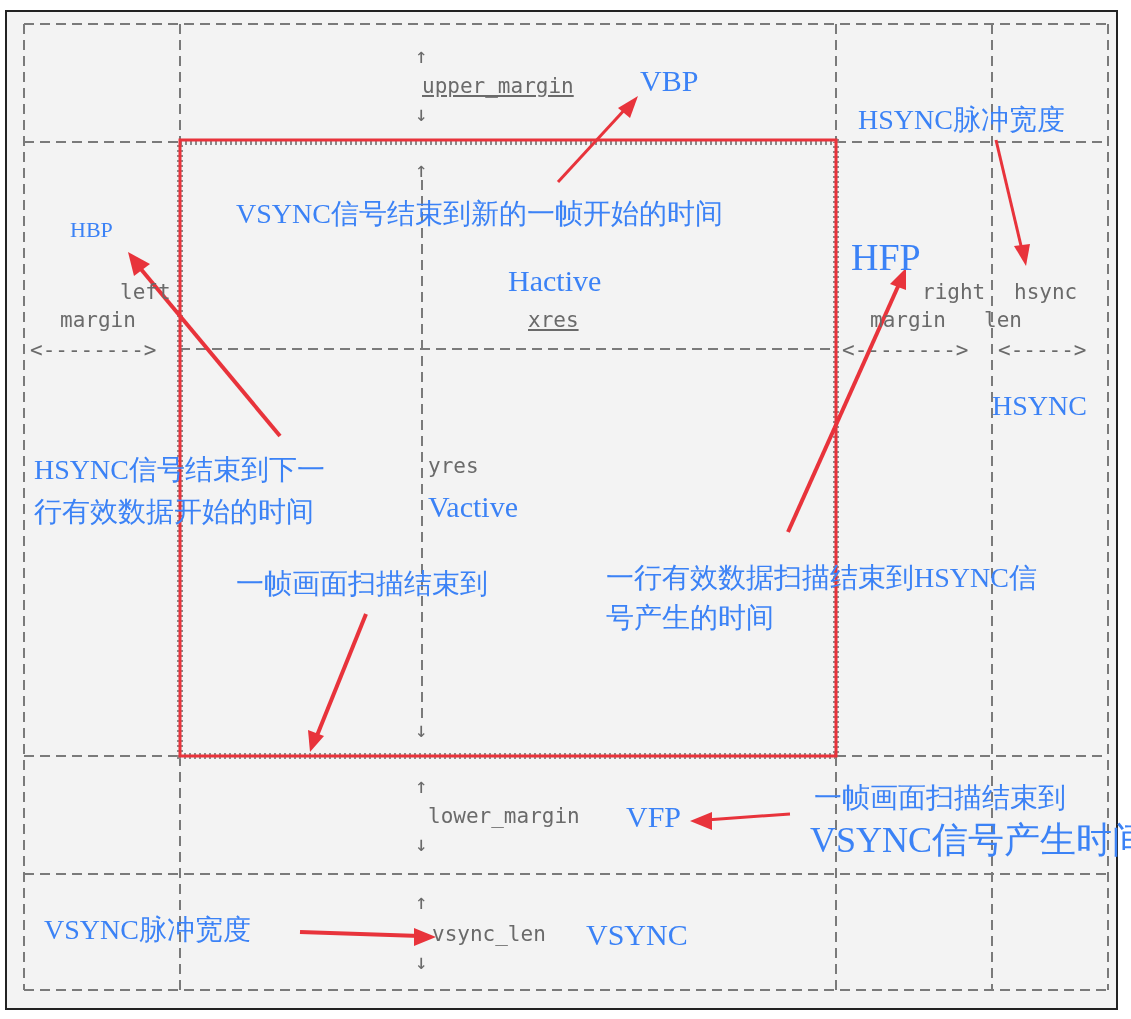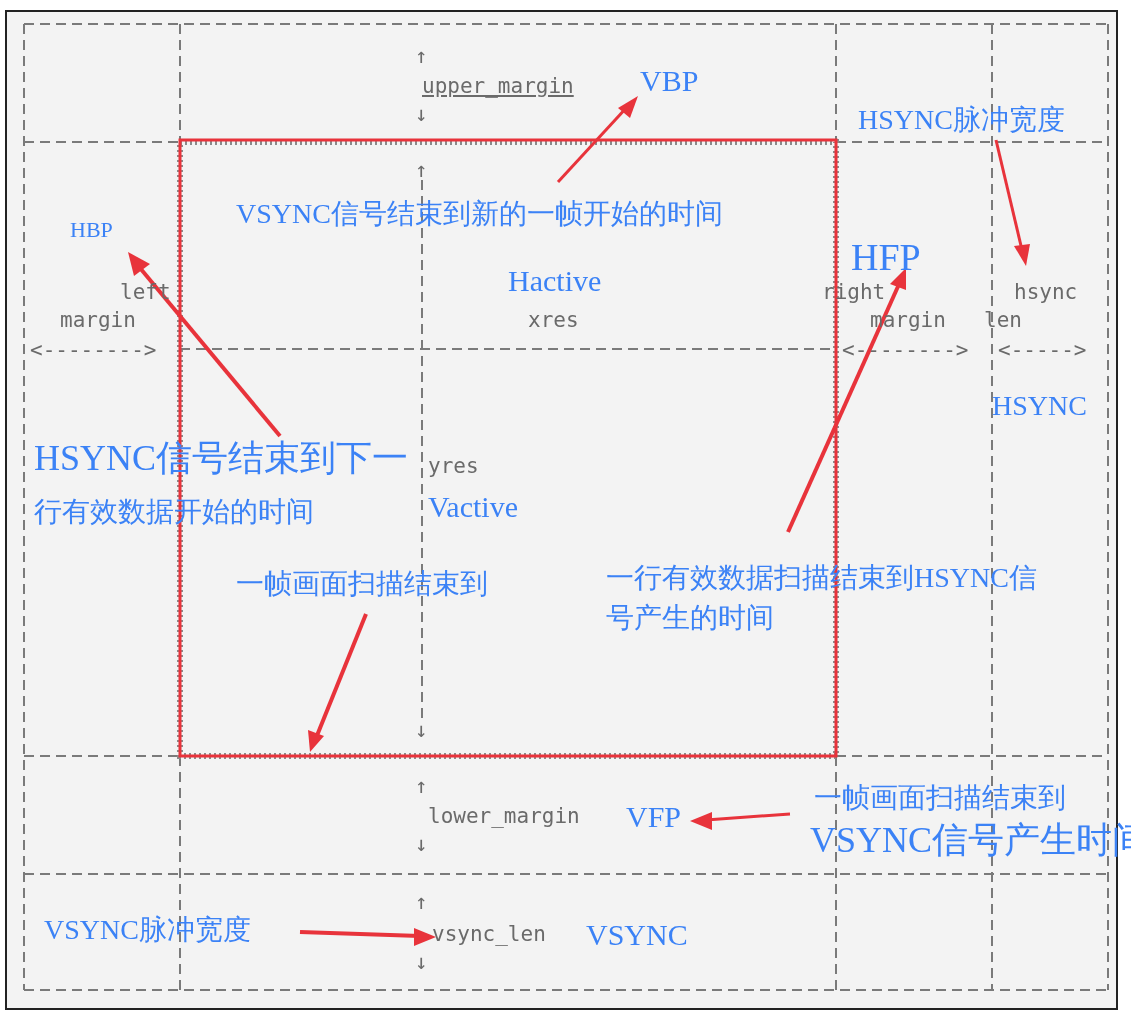--- a/index.html
+++ b/index.html
@@ -62,29 +62,29 @@
     <line x1="300" y1="932" x2="420" y2="936" stroke-width="4"></line>
     <polygon points="436,937 414,928 414,946" stroke="none"></polygon>
   </g>
 </svg>
 
 <div class="mono" style="left:415px;top:46px;">↑</div>
 <div class="mono" style="left:422px;top:76px;text-decoration:underline;">upper_margin</div>
 <div class="mono" style="left:415px;top:104px;">↓</div>
 
 <div class="mono" style="left:415px;top:160px;">↑</div>
-<div class="mono" style="left:528px;top:310px;">xres</div>
+<div class="mono" style="left:528px;top:310px;text-decoration:underline;">xres</div>
 <div class="mono" style="left:428px;top:456px;">yres</div>
 <div class="mono" style="left:415px;top:720px;">↓</div>
 
 <div class="mono" style="left:74px;top:282px;margin-left:46px;">left</div>
 <div class="mono" style="left:60px;top:310px;">margin</div>
 <div class="mono" style="left:30px;top:340px;">&lt;--------&gt;</div>
 
-<div class="mono" style="left:822px;top:282px;">right</div>
+<div class="mono" style="left:922px;top:282px;">right</div>
 <div class="mono" style="left:870px;top:310px;">margin</div>
 <div class="mono" style="left:842px;top:340px;">&lt;--------&gt;</div>
 
 <div class="mono" style="left:1014px;top:282px;">hsync</div>
 <div class="mono" style="left:984px;top:310px;">len</div>
 <div class="mono" style="left:998px;top:340px;">&lt;-----&gt;</div>
 
 <div class="mono" style="left:415px;top:776px;">↑</div>
 <div class="mono" style="left:428px;top:806px;">lower_margin</div>
 <div class="mono" style="left:415px;top:834px;">↓</div>
@@ -93,21 +93,21 @@
 <div class="mono" style="left:432px;top:924px;">vsync_len</div>
 <div class="mono" style="left:415px;top:952px;">↓</div>
 
 <div class="ann" style="left:640px;top:62px;font-size:30px;">VBP</div>
 <div class="ann" style="left:236px;top:196px;font-size:28px;">VSYNC信号结束到新的一帧开始的时间</div>
 <div class="ann" style="left:70px;top:216px;font-size:22px;">HBP</div>
 <div class="ann" style="left:508px;top:262px;font-size:30px;">Hactive</div>
 <div class="ann" style="left:851px;top:234px;font-size:38px;">HFP</div>
 <div class="ann" style="left:858px;top:102px;font-size:28px;">HSYNC脉冲宽度</div>
 <div class="ann" style="left:992px;top:388px;font-size:28px;">HSYNC</div>
-<div class="ann" style="left:34px;top:436px;font-size:36px;">HSYNC信号结束到下一</div>
+<div class="ann" style="left:34px;top:452px;font-size:28px;">HSYNC信号结束到下一</div>
 <div class="ann" style="left:34px;top:494px;font-size:28px;">行有效数据开始的时间</div>
 <div class="ann" style="left:428px;top:488px;font-size:30px;">Vactive</div>
 <div class="ann" style="left:236px;top:566px;font-size:28px;">一帧画面扫描结束到</div>
 <div class="ann" style="left:606px;top:560px;font-size:28px;">一行有效数据扫描结束到HSYNC信</div>
 <div class="ann" style="left:606px;top:600px;font-size:28px;">号产生的时间</div>
 <div class="ann" style="left:626px;top:798px;font-size:30px;">VFP</div>
 <div class="ann" style="left:814px;top:780px;font-size:28px;">一帧画面扫描结束到</div>
 <div class="ann" style="left:810px;top:818px;font-size:36px;">VSYNC信号产生时间</div>
 <div class="ann" style="left:44px;top:912px;font-size:28px;">VSYNC脉冲宽度</div>
 <div class="ann" style="left:586px;top:916px;font-size:30px;">VSYNC</div>

